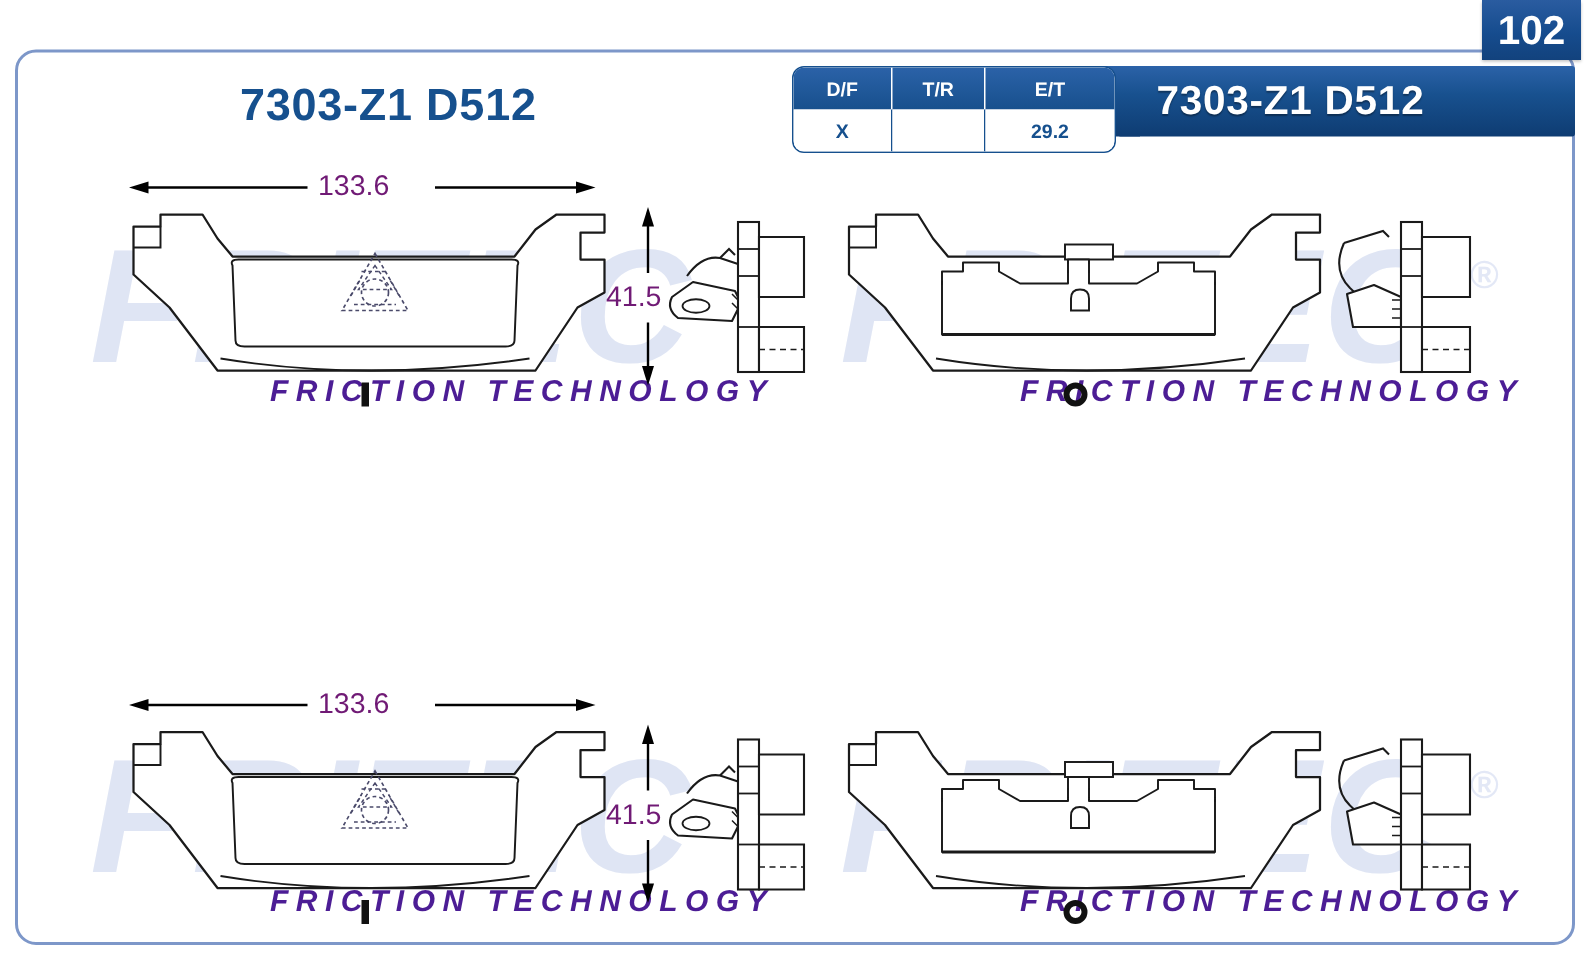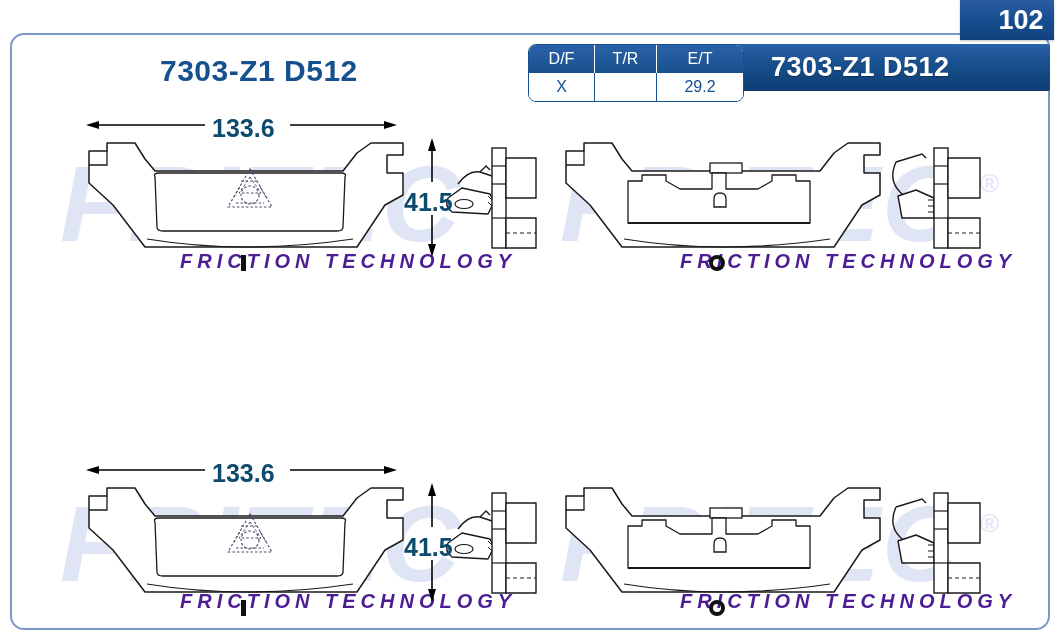--- a/index.html
+++ b/index.html
@@ -38,21 +38,20 @@
     background: linear-gradient(180deg, #2a5ca0 0%, #164c8e 55%, #12427d 100%);
     color: #ffffff;
     font-size: 27px;
     font-weight: bold;
     letter-spacing: 0px;
     display: flex;
     align-items: center;
     justify-content: center;
     z-index: 30;
     box-shadow: 0 1px 2px rgba(0,0,0,0.25);
-    padding-left: 28px;
   }
 
   
   .banner {
     position: absolute;
     left: 745px;
     top: 44px;
     width: 305px;
     height: 47px;
     background: linear-gradient(180deg, #2b62a8 0%, #18518f 40%, #0e3c72 100%);
@@ -99,22 +98,22 @@
     display: flex;
     flex: 1 1 0;
   }
   .spec-row.head {
     background: linear-gradient(180deg, #2b62a8 0%, #17508d 100%);
   }
   .spec-cell {
     display: flex;
     align-items: center;
     justify-content: center;
-    font-size: 16px;
-    font-weight: normal;
+    font-size: 13px;
+    font-weight: bold;
     box-sizing: border-box;
     border-right: 1px solid #16508e;
   }
   .spec-cell:last-child { border-right: none; }
   .spec-row.head .spec-cell {
     color: #ffffff;
     border-right: 1px solid #ffffff;
   }
   .spec-row.head .spec-cell:last-child { border-right: none; text-align: right; }
   .spec-row.body .spec-cell {
@@ -169,23 +168,23 @@
   
   .sheet {
     position: absolute;
     inset: 0;
     z-index: 10;
   }
   svg { display: block; }
 
   .dim-label {
     position: absolute;
-    font-size: 25px;
-    font-weight: bold;
-    color: #0c4a6e;
+    font-size: 19px;
+    font-weight: normal;
+    color: #701a75;
     z-index: 15;
   }
 </style>
 </head>
 <body>
 
 <div class="page-frame"></div>
 
 <div class="wm-block" style="left:60px; top:150px;">
   <div class="wm wm-main" style="left:0; top:0;">FRITEC</div>

